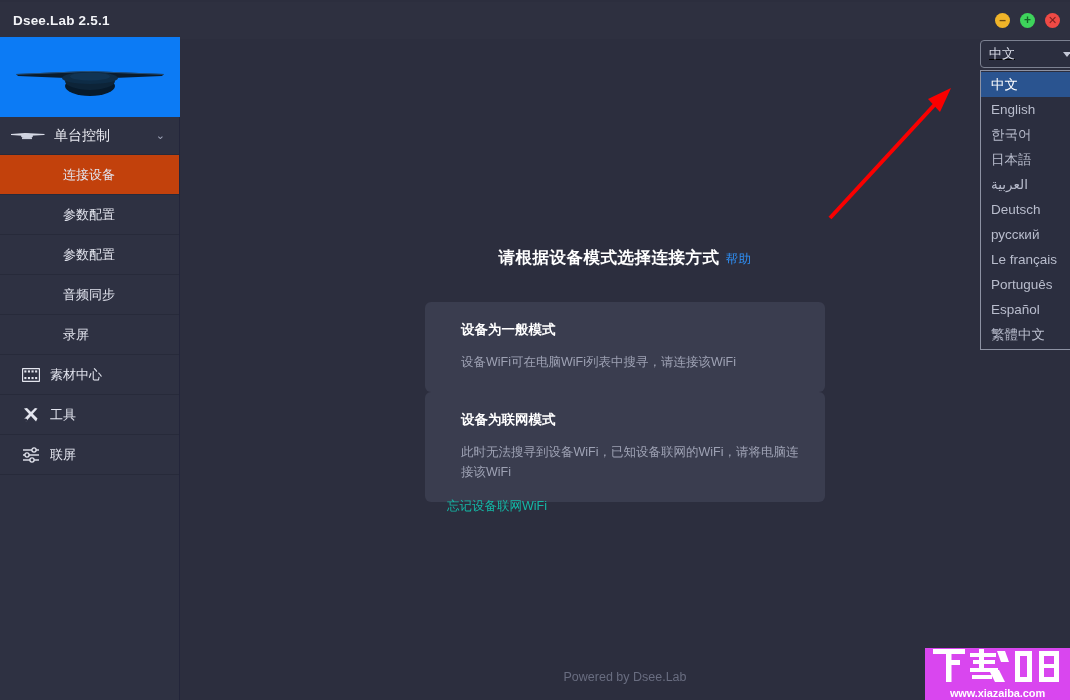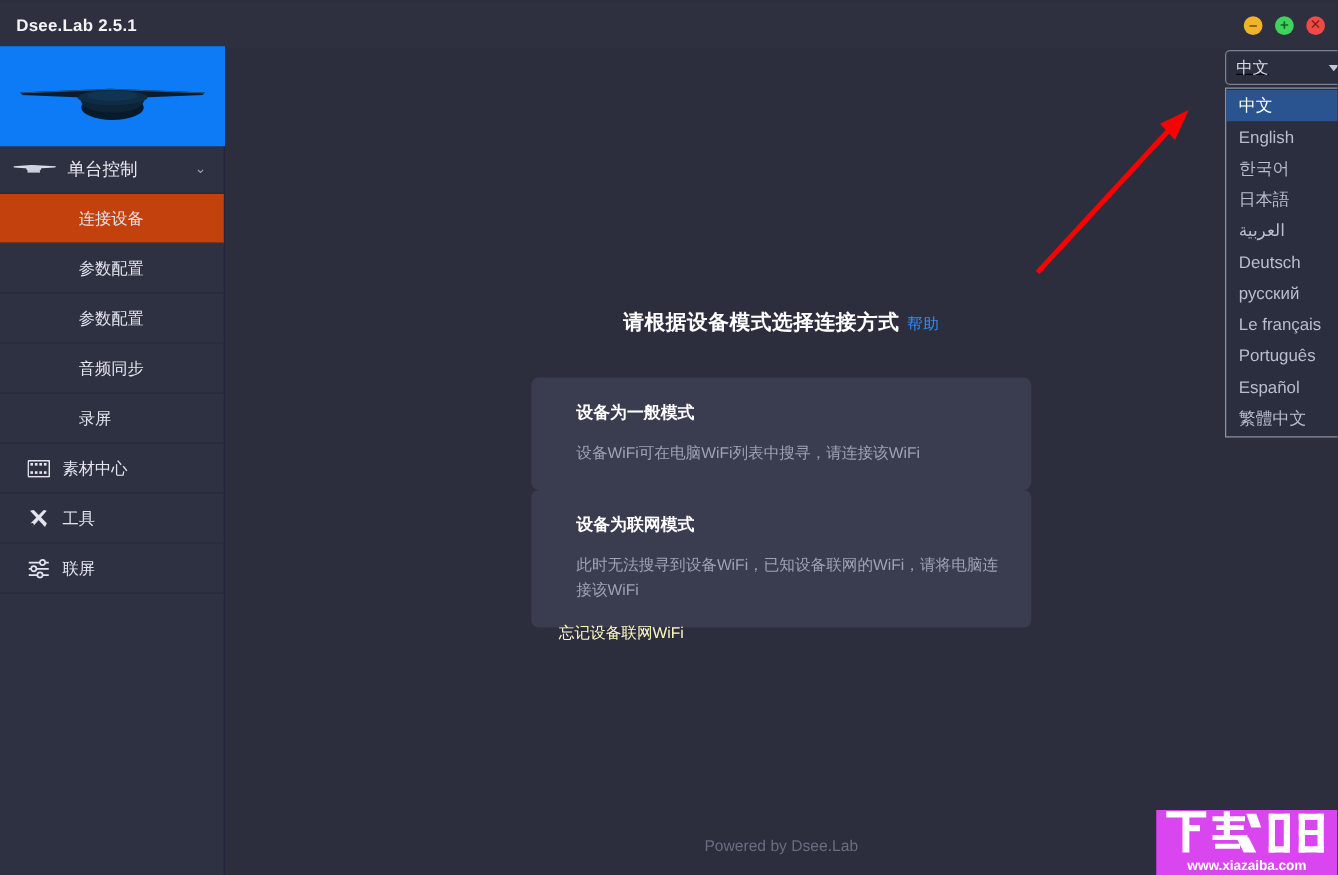--- a/index.html
+++ b/index.html
@@ -161,21 +161,21 @@
   }
   .card-desc {
     color: #9ea2b4;
     font-size: 12.5px;
     line-height: 20px;
   }
   .forget-link {
     position: absolute;
     left: 267px;
     top: 461px;
-    color: #fef9c3;
+    color: #14b8a6;
     font-size: 12.5px;
     cursor: pointer;
   }
   .powered {
     position: absolute;
     left: 0; width: 890px;
     top: 633px;
     text-align: center;
     color: #696d80;
     font-size: 12.5px;

